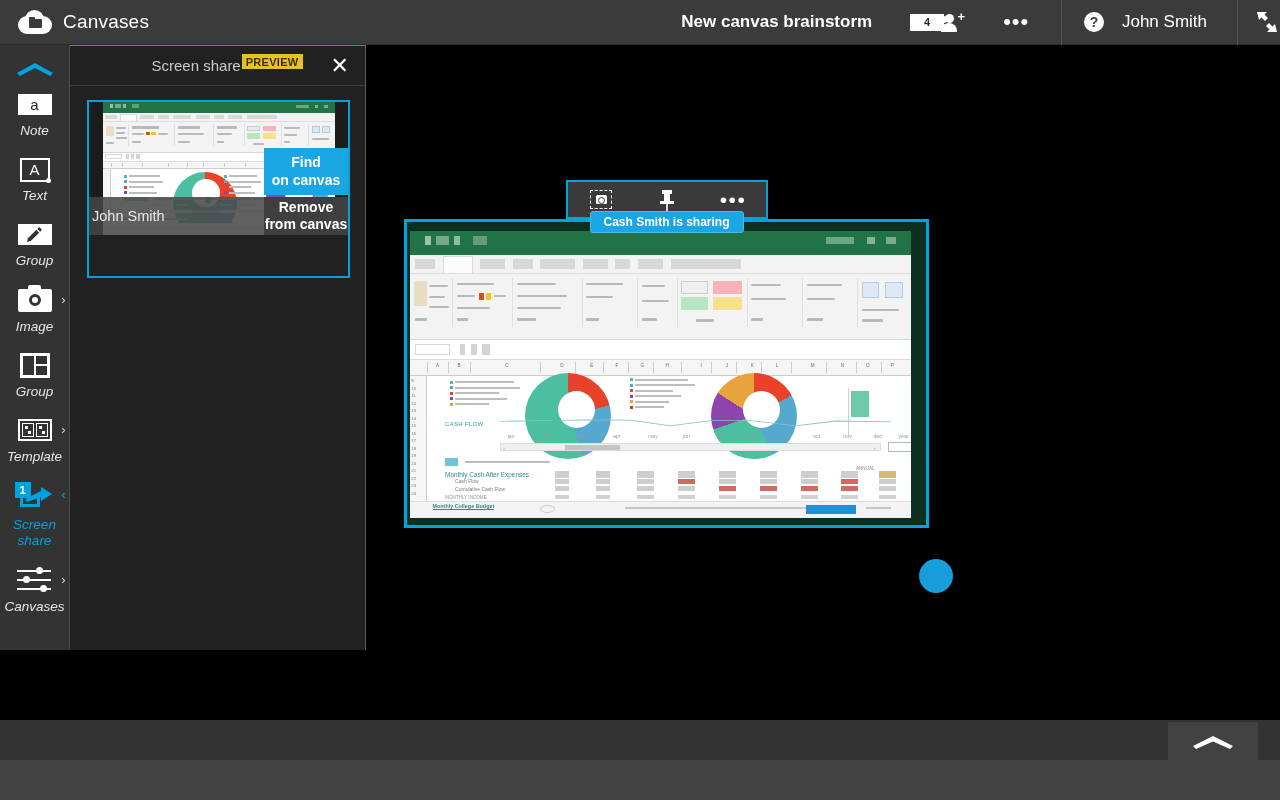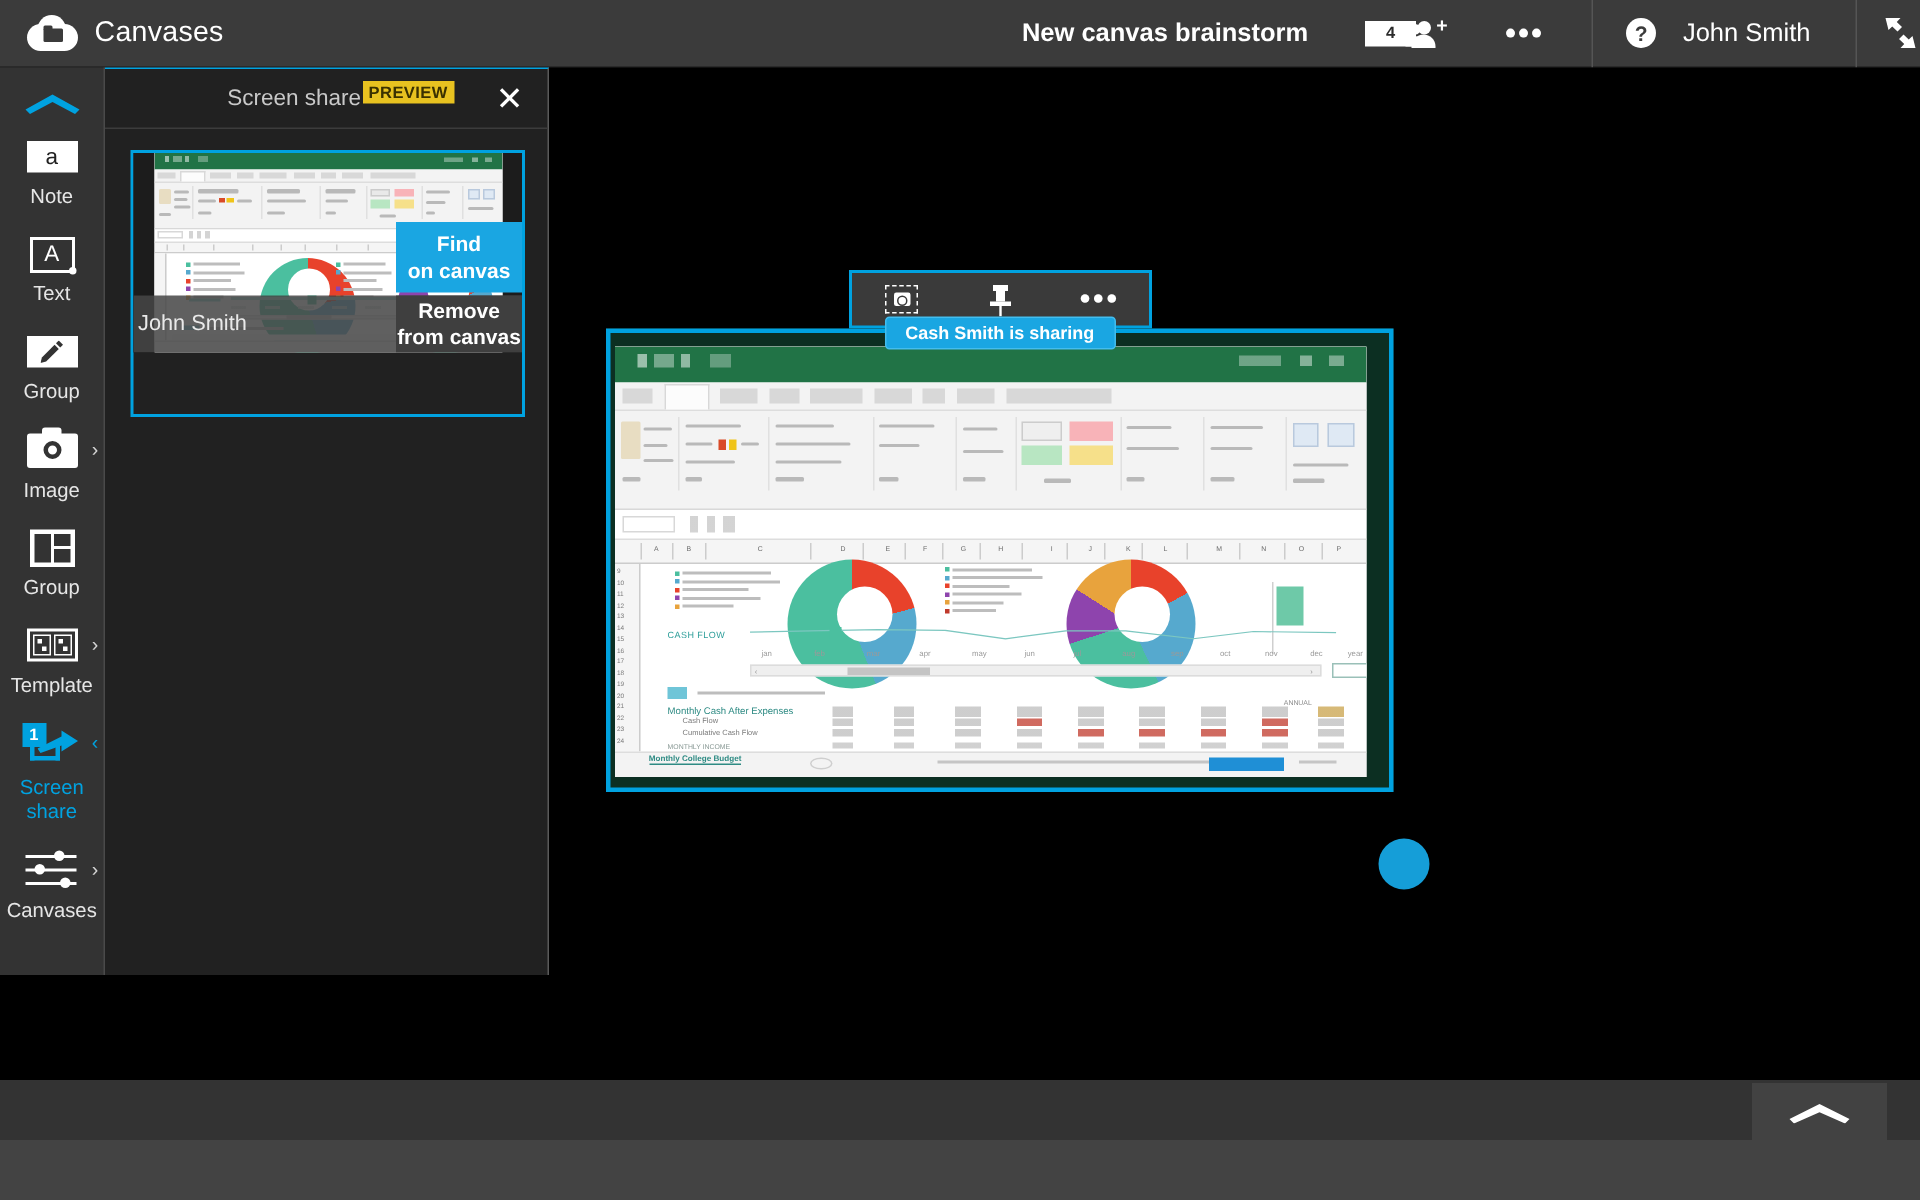--- a/index.html
+++ b/index.html
@@ -69,21 +69,21 @@
     background:#333333; border-right:1px solid #4a4a4a;
     display:flex; flex-direction:column; align-items:center; padding-top:12px;
   }
   .rail-collapse { width: 44px; height: 22px; display:flex; align-items:center; justify-content:center; margin-bottom: 12px; }
   .rail-collapse svg { width: 40px; height: 16px; }
   .tool {
     width:70px; display:flex; flex-direction:column; align-items:center;
     margin-bottom: 17px; position:relative;
   }
   .tool-ico { position:relative; width:44px; height:27px; display:flex; align-items:center; justify-content:center; }
-  .tool-label { color:#e6e6e6; font-size:13.5px; margin-top:5px; text-align:center; line-height:1.2; }
+  .tool-label { color:#e6e6e6; font-size:13.5px; margin-top:5px; text-align:center; line-height:1.2;font-style:italic; }
   .tool.active .tool-label { color:#00a2e0; }
   .chev-r { position:absolute; right:4px; top:8px; color:#d6d6d6; font-size:13px; line-height:10px; }
   .tool.active .chev-r { color:#00a2e0; }
 
   .ico-note { width:34px; height:21px; background:#fff; color:#222; font-size:15px;
               display:flex; align-items:center; justify-content:center; font-style:normal; }
   .ico-text { width:30px; height:24px; border:2px solid #fff; color:#fff; font-size:15px;
               display:flex; align-items:center; justify-content:center; position:relative;}
   .ico-text:after { content:""; position:absolute; width:5px;height:5px;border-radius:50%;background:#fff;right:-3px;bottom:-3px;}
   .ico-sketch { width:34px; height:21px; background:#fff; display:flex; align-items:center; justify-content:center;}

